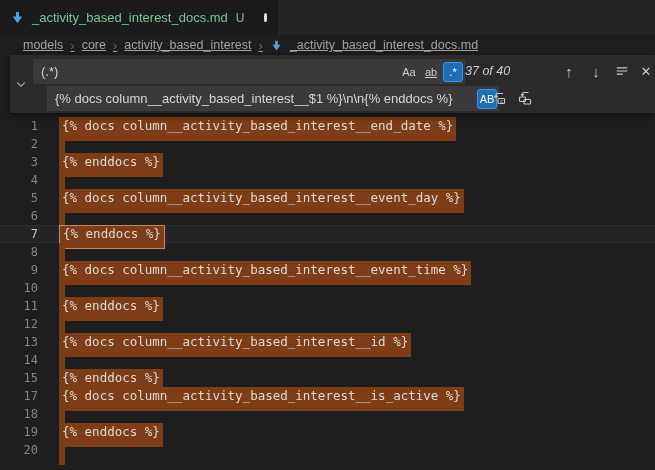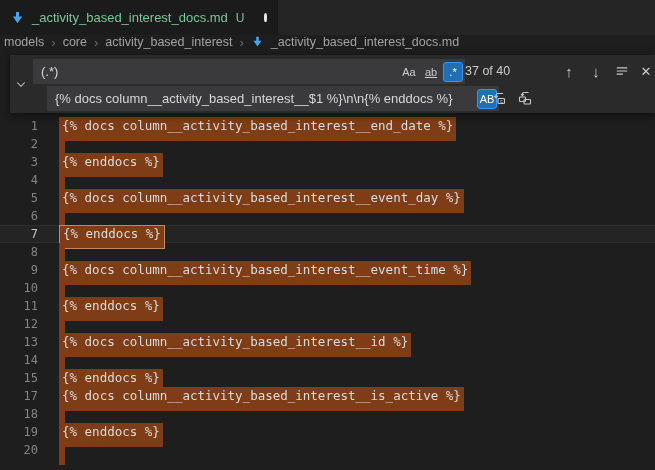--- a/index.html
+++ b/index.html
@@ -15,22 +15,22 @@
     position:absolute;left:0;top:0;width:278px;height:35px;background:var(--tab-bg,#1b1b1c);
     display:flex;align-items:center;padding:0 10px;box-sizing:border-box;gap:7px;
     border-right:1px solid #171717;
   }
   .tab-label{font-size:13px;color:var(--git-green,#7bc795);white-space:nowrap;}
   .tab-git{font-size:12px;color:var(--git-green,#7bc795);margin-left:1px;}
   .tab-dot{width:9px;height:9px;border-radius:50%;background:#e6e6e6;margin-left:12px;}
   
   .breadcrumbs{
     position:absolute;left:0;top:35px;width:655px;height:20px;
-    display:flex;align-items:flex-start;padding-left:4px;box-sizing:border-box;
-    font-size:12.5px;color:#a3a3a3;gap:7px;white-space:nowrap;background:var(--editor-bg,#1e1e1e);
+    display:flex;align-items:center;padding-left:23px;box-sizing:border-box;
+    font-size:12.5px;color:#a3a3a3;gap:7px;white-space:nowrap;background:var(--editor-bg,#1e1e1e);text-decoration:underline;
   }
   .crumb{cursor:pointer;}
   .crumb-sep{color:#6b6b6b;font-size:13px;}
   
   .find-widget{
     position:absolute;left:10px;top:55px;width:645px;height:58px;
     background:var(--widget-bg,#2a2a2b);
     box-shadow:0 2px 8px rgba(0,0,0,.55);
     z-index:5;
   }
@@ -50,21 +50,21 @@
     flex:0 0 auto;width:20px;height:20px;margin-right:2px;border-radius:3px;
     display:flex;align-items:center;justify-content:center;
     font-size:11px;color:#cccccc;cursor:pointer;box-sizing:border-box;
   }
   .opt-btn.underlined{text-decoration:underline;}
   .opt-btn.active{
     background:var(--option-active-bg,#1f6fb5);
     border:1px solid var(--option-active-border,#3794ff);
     color:#ffffff;
   }
-  .match-count{position:absolute;left:455px;top:4px;height:25px;line-height:25px;font-size:12.5px;color:#cccccc;white-space:nowrap;}
+  .match-count{position:absolute;left:455px;top:4px;height:25px;line-height:25px;font-size:12.5px;color:#cccccc;white-space:nowrap;font-style:italic;}
   .nav-btn{
     position:absolute;top:5px;width:22px;height:22px;border-radius:4px;
     display:flex;align-items:center;justify-content:center;color:#c9c9c9;
     font-size:15px;cursor:pointer;
   }
   .rep-btn{position:absolute;top:32px;width:22px;height:22px;display:flex;align-items:center;justify-content:center;cursor:pointer;}
   
   .editor-lines{position:absolute;left:0;top:117px;width:655px;height:353px;
     font-family:"DejaVu Sans Mono","Liberation Mono",monospace;font-size:12.5px;}
   .row{display:flex;height:18px;line-height:18px;position:relative;}

